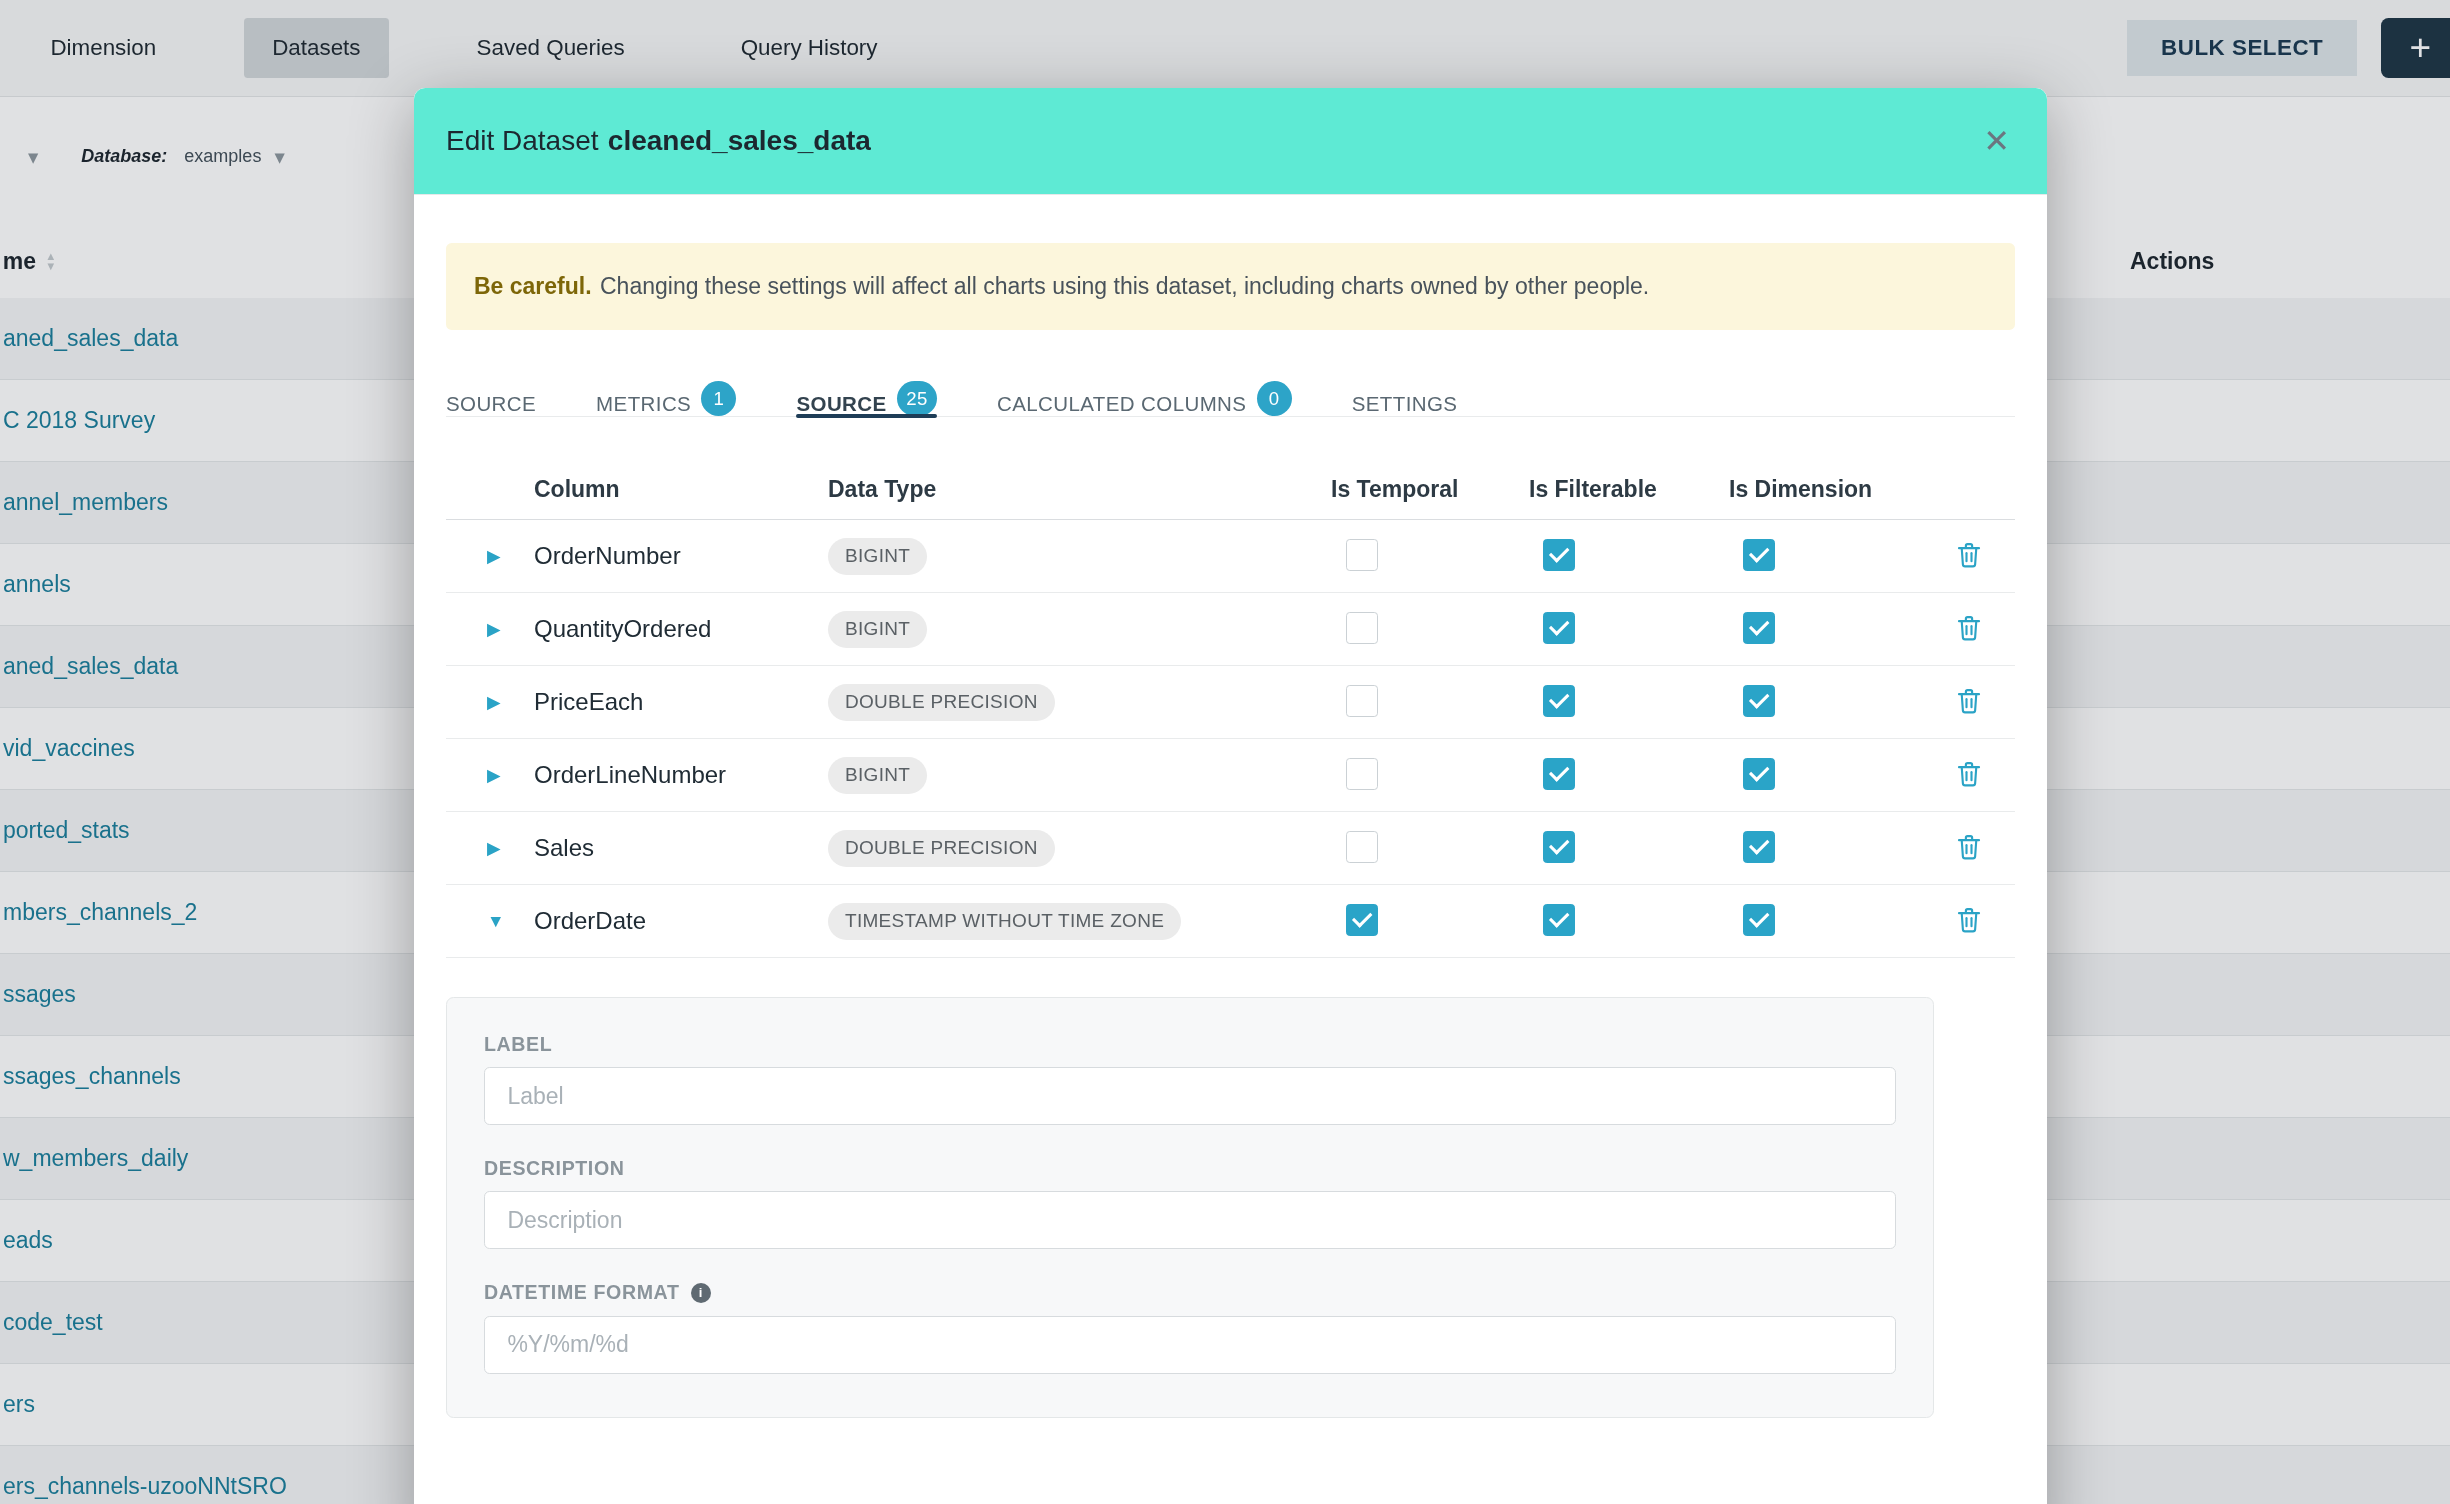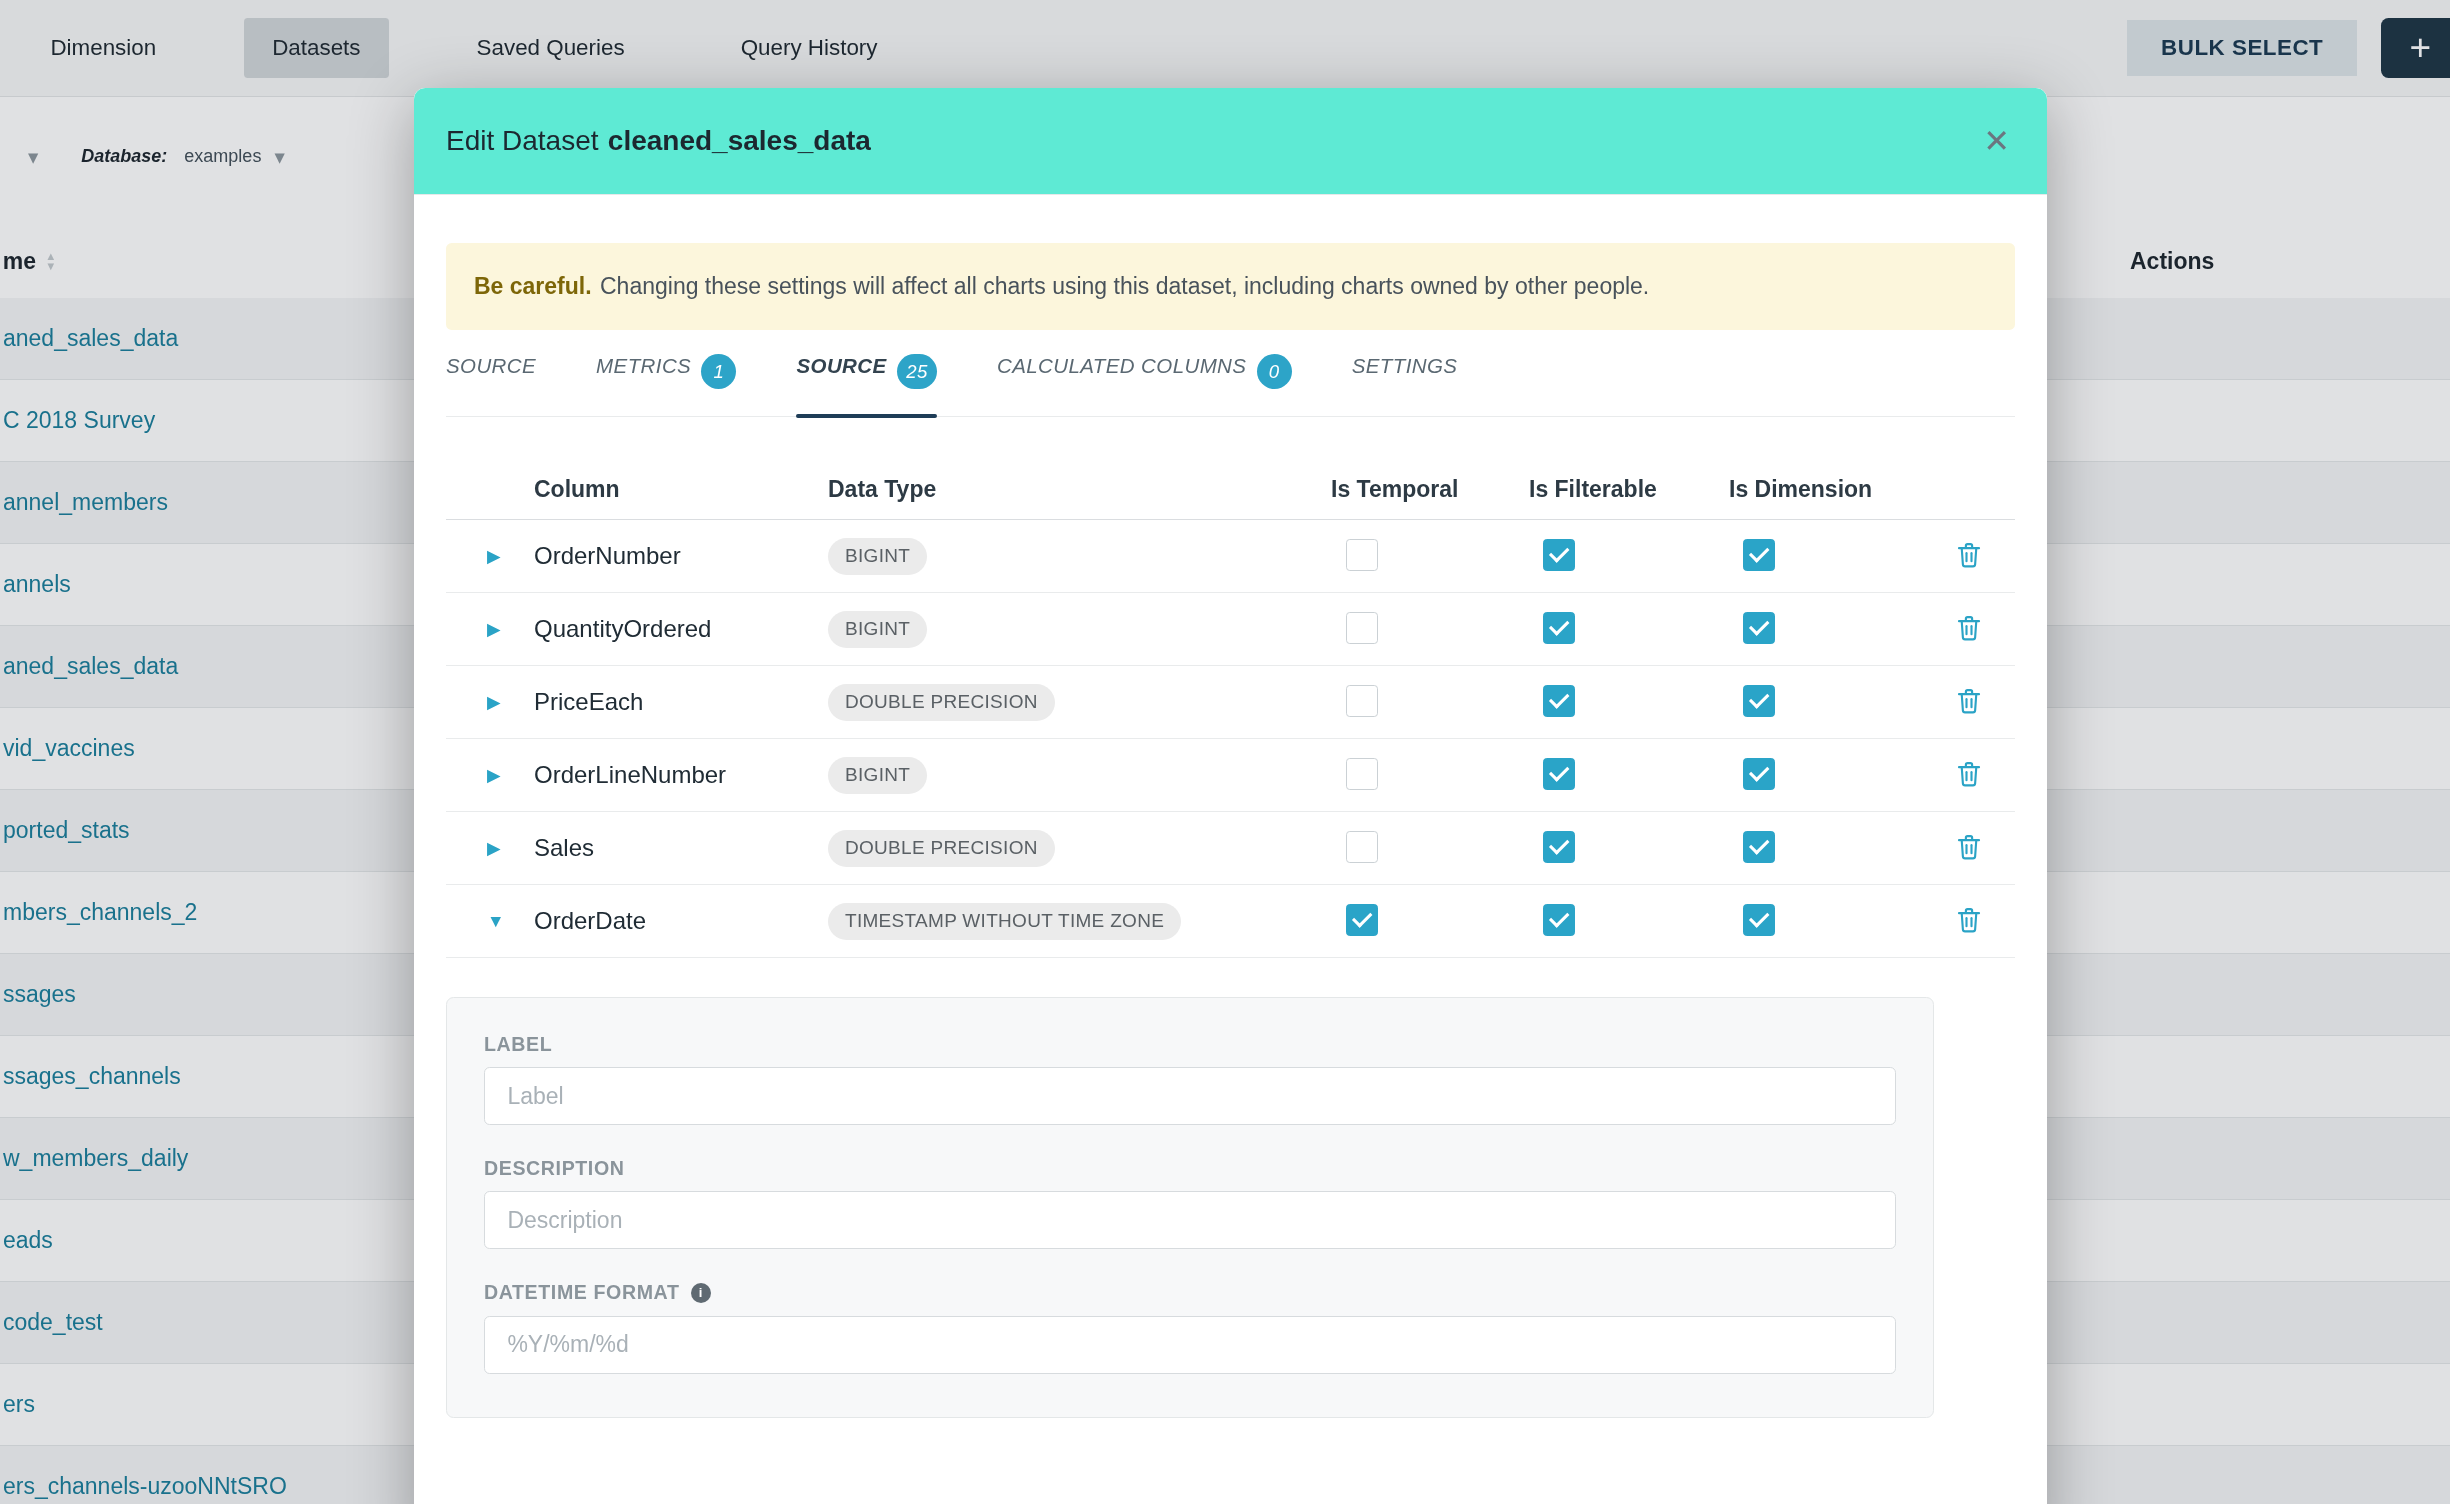--- a/index.html
+++ b/index.html
@@ -47,22 +47,22 @@
   .close-x { margin-left:auto; font-size:32px; color:#6b7680; cursor:pointer; line-height:1; }
 
   .modal-body { padding:0 32px; }
 
   .warn-banner { margin-top:48px; height:87px; background:#fcf6dc; border-radius:5.6px; display:flex;
                  align-items:center; padding:0 28px; font-size:23px; }
   .warn-bold { color:#7d6608; font-weight:700; }
   .warn-text { color:#48525b; margin-left:8.4px; }
 
   .tabs { margin-top:24px; height:63px; display:flex; align-items:center; border-bottom:1.9px solid #e9ebec; }
-  .tab { position:relative; height:100%; display:flex; align-items:flex-start; gap:10.3px; margin-right:60px;
-         font-size:20.5px; letter-spacing:0.4px; color:#5a6872; font-weight:500; cursor:pointer; white-space:nowrap;font-style:italic; }
+  .tab { position:relative; height:100%; display:flex; align-items:flex-end; gap:10.3px; margin-right:60px;
+         font-size:20.5px; letter-spacing:0.4px; color:#5a6872; font-weight:500; cursor:pointer; white-space:nowrap; }
   .tab.active { color:#33434f; font-weight:600; }
   .tab.active::after { content:""; position:absolute; left:0; right:0; bottom:-1.9px; height:3.7px; background:#1e3d57; border-radius:1.9px; }
   .tab-badge { min-width:35px; height:35px; border-radius:17.7px; background:#2da4c8; color:#fff; font-size:18.6px;
                display:flex; align-items:center; justify-content:center; padding:0 9.3px; font-weight:500; }
   .tab-badge:empty { display:none; }
 
   .cols-row { display:grid; grid-template-columns:88px 294px 503px 198px 200px 225px 1fr; align-items:center; }
   .cols-head { margin-top:43px; height:60px; border-bottom:1.9px solid #dadde0; }
   .cols-head .hcell { font-size:23px; font-weight:700; color:#2d3a44; }
   .cols-row.body { height:73px; border-bottom:0.9px solid #e9ebec; }

